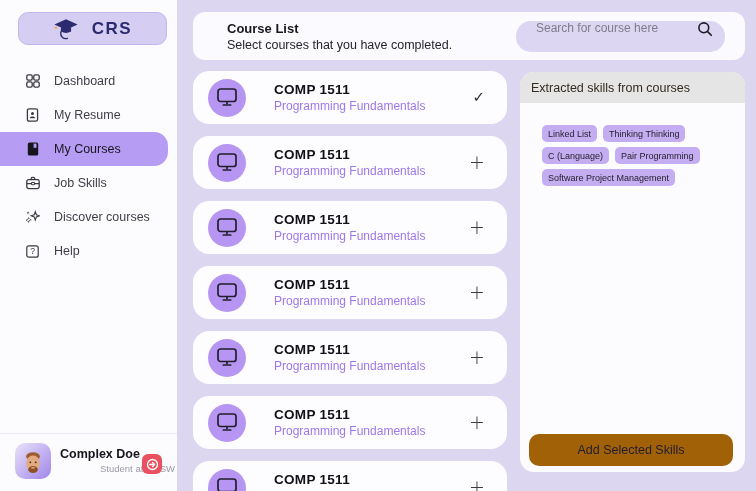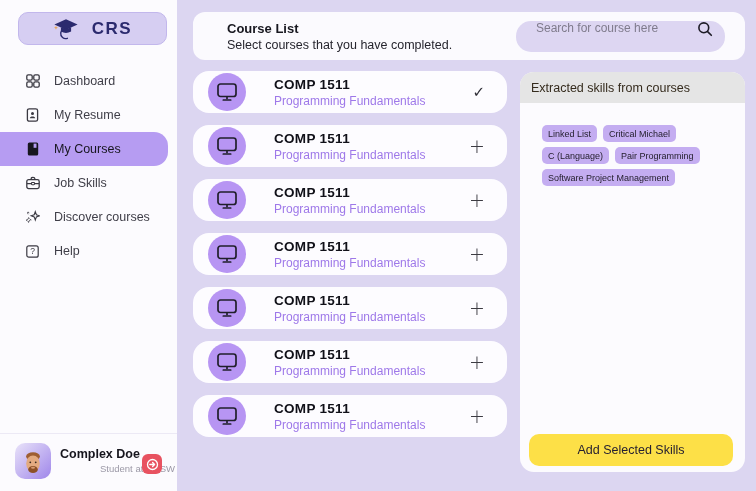--- a/index.html
+++ b/index.html
@@ -69,21 +69,21 @@
   }
   .search-box input {
     flex:1; border:none; background:transparent; outline:none;
     font-family:"Liberation Sans", sans-serif; font-size:12px; color:#4d4a5a;
   }
   .search-box input::placeholder { color:#7f7b8c; }
 
   
   .course-list { position:absolute; left:16px; top:71px; width:314px; }
   .course-card {
-    height:42px; margin-bottom:12px;
+    height:53px; margin-bottom:12px;
     background:#fdfcff; border-radius:16px;
     display:flex; align-items:center; padding:0 22px 0 15px; cursor:pointer;
   }
   .course-icon-circle {
     width:38px; height:38px; border-radius:50%; background:#b795f3;
     display:flex; align-items:center; justify-content:center;
     margin-right:28px; flex:0 0 38px;
   }
   .course-text { flex:1; }
   .course-code  { font-size:13.5px; font-weight:700; color:#101018; letter-spacing:.3px; margin-bottom:2px; }
@@ -106,21 +106,21 @@
     display:flex; align-items:center; padding-left:11px;
     font-size:12.5px; font-weight:500; color:#352b1d;
   }
   .tags { padding:22px; display:flex; flex-wrap:wrap; gap:5px 6px; }
   .tag {
     background:#c4adf1; border-radius:5px; padding:3.5px 6px;
     font-size:9px; color:#262130; cursor:pointer; white-space:nowrap;
   }
   .add-btn {
     position:absolute; left:9px; right:12px; bottom:6px; height:32px;
-    background:#fde047; border:none; border-radius:10px; cursor:pointer;
+    background:#a16207; border:none; border-radius:10px; cursor:pointer;
     font-family:"Liberation Sans", sans-serif; font-size:12.5px; color:#221d31;
   }
 </style>
 </head>
 <body>
 
 <aside class="sidebar">
 
   <div class="logo-box">
     <span class="nav-icon" style="width:26px;height:24px;flex-basis:26px;">
@@ -359,21 +359,21 @@
         <div class="course-title">Programming Fundamentals</div>
       </span>
       <button class="course-action">+</button>
     </div>
   </div>
 
   <div class="skills-panel">
     <div class="skills-header">Extracted skills from courses</div>
     <div class="tags">
       <span class="tag">Linked List</span>
-      <span class="tag">Critical Michael</span>
+      <span class="tag">Thinking Thinking</span>
       <span class="tag">C (Language)</span>
       <span class="tag">Pair Programming</span>
       <span class="tag">Software Project Management</span>
     </div>
     <button class="add-btn">Add Selected Skills</button>
   </div>
 
 </main>
 
 </body></html>

